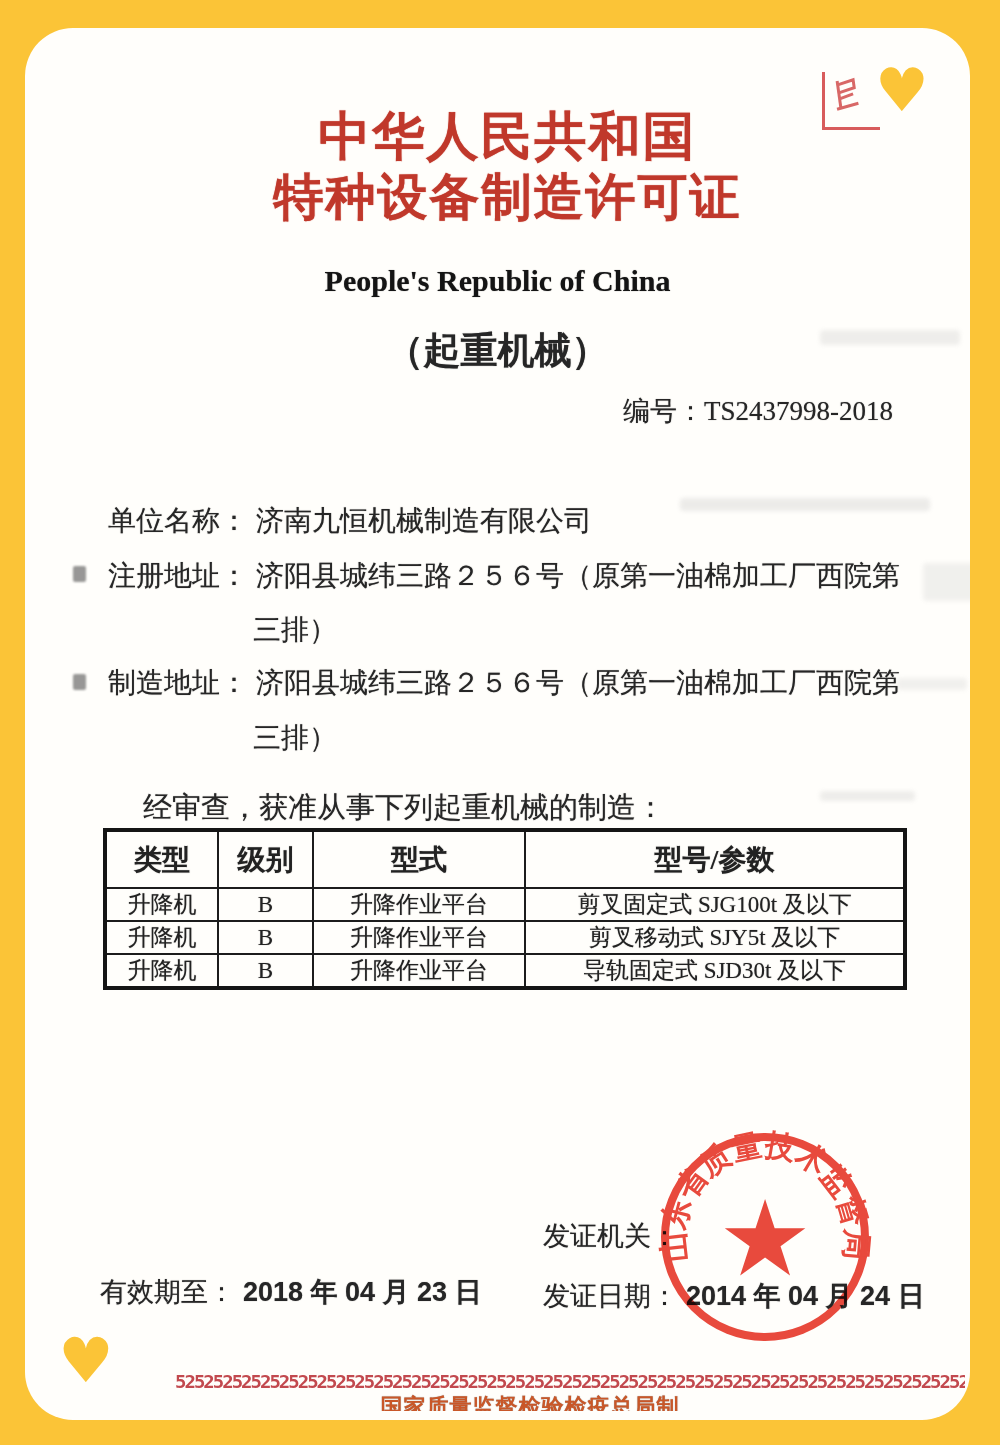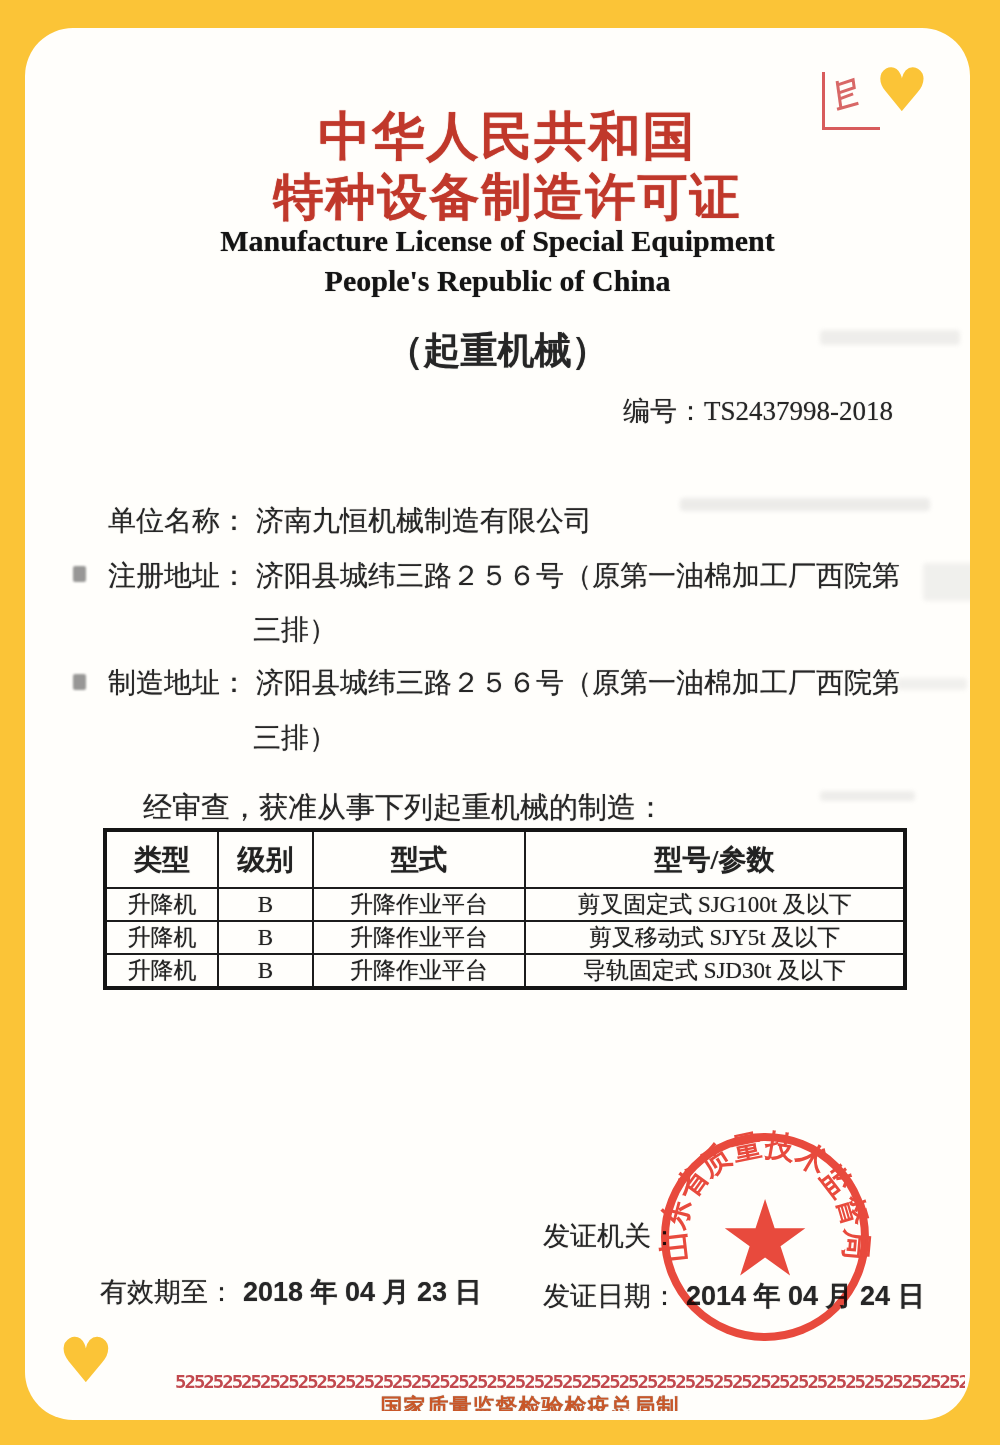--- a/index.html
+++ b/index.html
@@ -84,21 +84,20 @@
   <div class="abs artifact" style="left:655px; top:470px; width:250px; height:13px; opacity:.16;"></div>
   <div class="abs artifact" style="left:795px; top:302px; width:140px; height:15px; opacity:.14;"></div>
   <div class="abs artifact" style="left:898px; top:535px; width:55px; height:38px; opacity:.12;"></div>
   <div class="abs artifact" style="left:795px; top:763px; width:95px; height:10px; opacity:.15;"></div>
   <div class="abs artifact" style="left:872px; top:650px; width:70px; height:12px; opacity:.12;"></div>
   <div class="abs tick" style="left:48px; top:538px; width:13px; height:16px;"></div>
   <div class="abs tick" style="left:48px; top:646px; width:13px; height:16px;"></div>
 
   <div class="abs center cn-title" style="top:74px; font-size:52px;">中华人民共和国</div>
   <div class="abs center cn-title" style="top:136px; font-size:50px;">特种设备制造许可证</div>
-  <div class="abs center en-title" style="top:196px; font-size:30px;">Manufacture License of Special Equipment</div>
   <div class="abs center scan-text" style="top:298px; font-size:37px; font-weight:bold;">（起重机械）</div>
   <div class="abs center en-title" style="top:236px; font-size:30px;">People's Republic of China</div>
 
   <div class="abs scan-text" style="left:598px; top:365px; font-size:27px;">
     <span>编号：</span><span>TS2437998-2018</span>
   </div>
 
   <div class="abs scan-text" style="left:83px; top:474px; font-size:28px;">
     <span class="label">单位名称：</span><span>济南九恒机械制造有限公司</span>
   </div>

